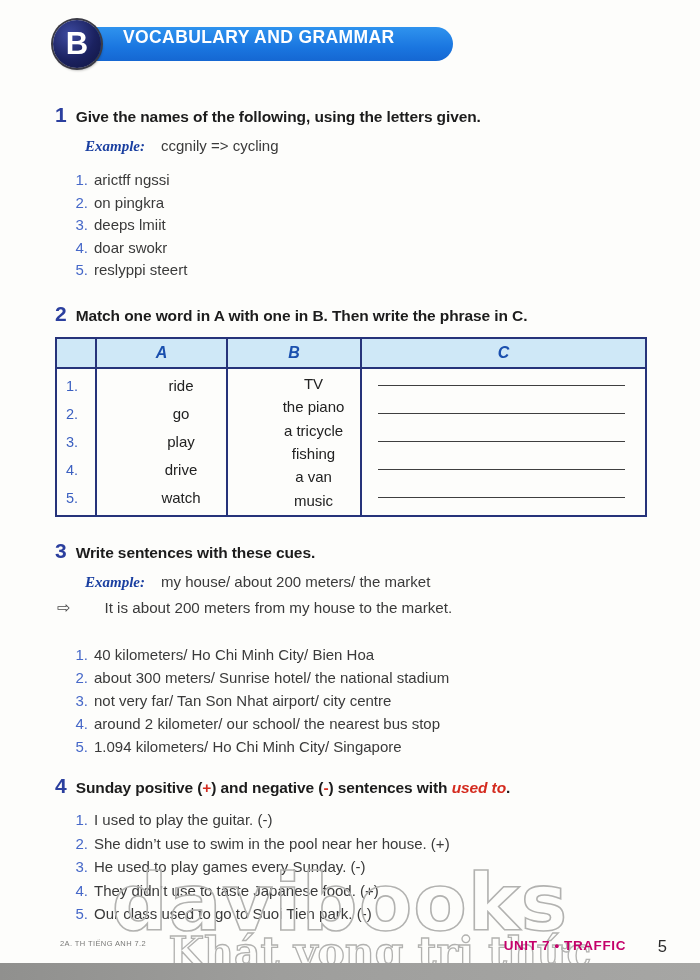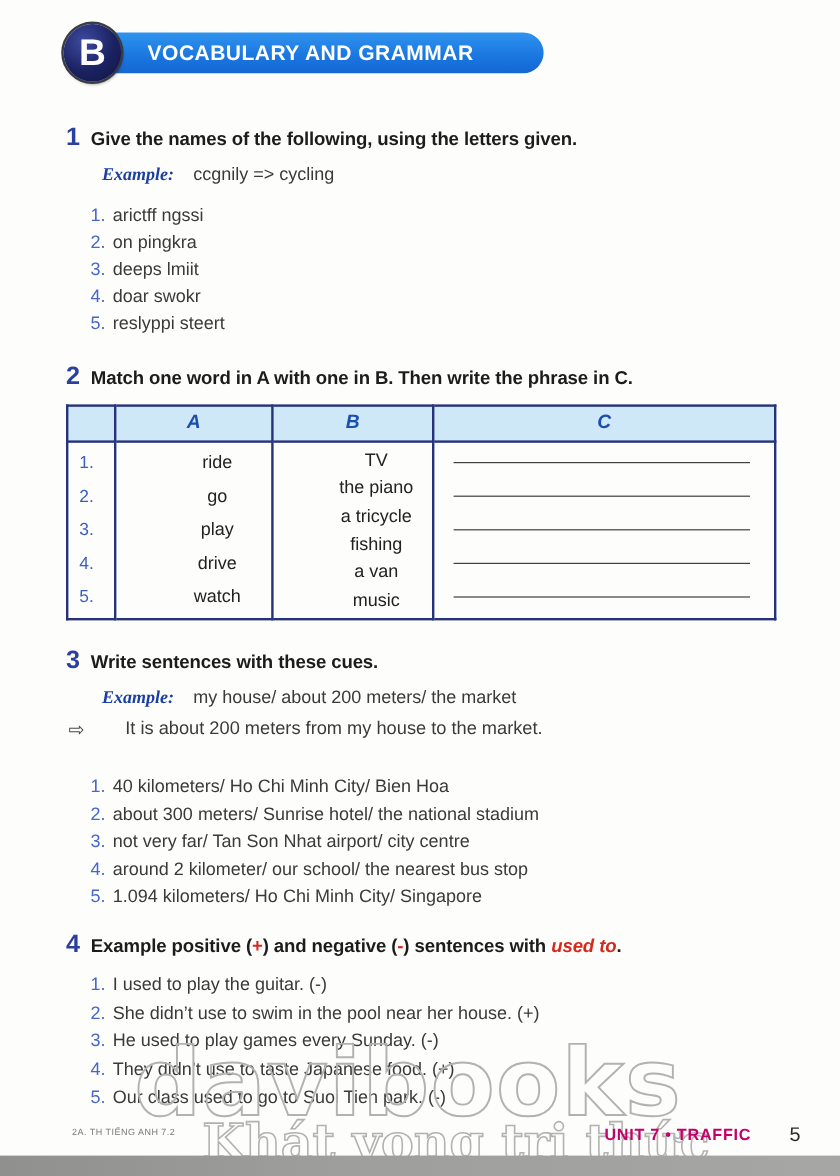--- a/index.html
+++ b/index.html
@@ -20,21 +20,21 @@
     background: radial-gradient(circle at 35% 30%, #3d4aa0 0%, #1b2260 55%, #10143f 100%);
     box-shadow: 0 0 0 2px #3b3b46, 1px 2px 3px rgba(0,0,0,.45);
     color: #fff; font-size: 31px; font-weight: bold;
     display: flex; align-items: center; justify-content: center;
     position: relative; z-index: 2;
   }
   .sec-bar {
     margin-left: -20px; height: 34px; width: 372px;
     background: linear-gradient(180deg, #2f93ee 0%, #1a76e0 60%, #1567d2 100%);
     border-radius: 10px 17px 17px 10px;
-    display: flex; align-items: center;
+    display: flex; 
     padding-left: 42px;
     color: #fff; font-weight: bold; font-size: 17.5px; letter-spacing: .4px;
   }
   
   .ex { margin-left: 55px; margin-right: 50px; }
   .ex-head { display: flex; align-items: baseline; gap: 9px; }
   .ex-num { color: #2b3f9e; font-weight: bold; font-size: 21px; line-height: 1; }
   .ex-title { color: #1c1c1c; font-weight: bold; font-size: 15.5px; letter-spacing: -0.1px; }
   .example { margin: 11px 0 0 30px; font-size: 15px; }
   .example-label {
@@ -250,21 +250,21 @@
       <li>
           <span class="num">5.</span>
           <span>1.094 kilometers/ Ho Chi Minh City/ Singapore</span>
         </li>
     </ol>
   </section>
 
   <section class="ex" id="ex4">
     <div class="ex-head">
       <span class="ex-num">4</span>
-      <span class="ex-title"><span>Example positive (</span><span class="red">+</span><span>) and negative (</span><span class="red">-</span><span>) sentences with </span><span class="used-to">used to</span><span>.</span></span>
+      <span class="ex-title"><span>Sunday positive (</span><span class="red">+</span><span>) and negative (</span><span class="red">-</span><span>) sentences with </span><span class="used-to">used to</span><span>.</span></span>
     </div>
     <ol class="items">
       <li>
           <span class="num">1.</span>
           <span>I used to play the guitar. (-)</span>
         </li>
       <li>
           <span class="num">2.</span>
           <span>She didn’t use to swim in the pool near her house. (+)</span>
         </li>

